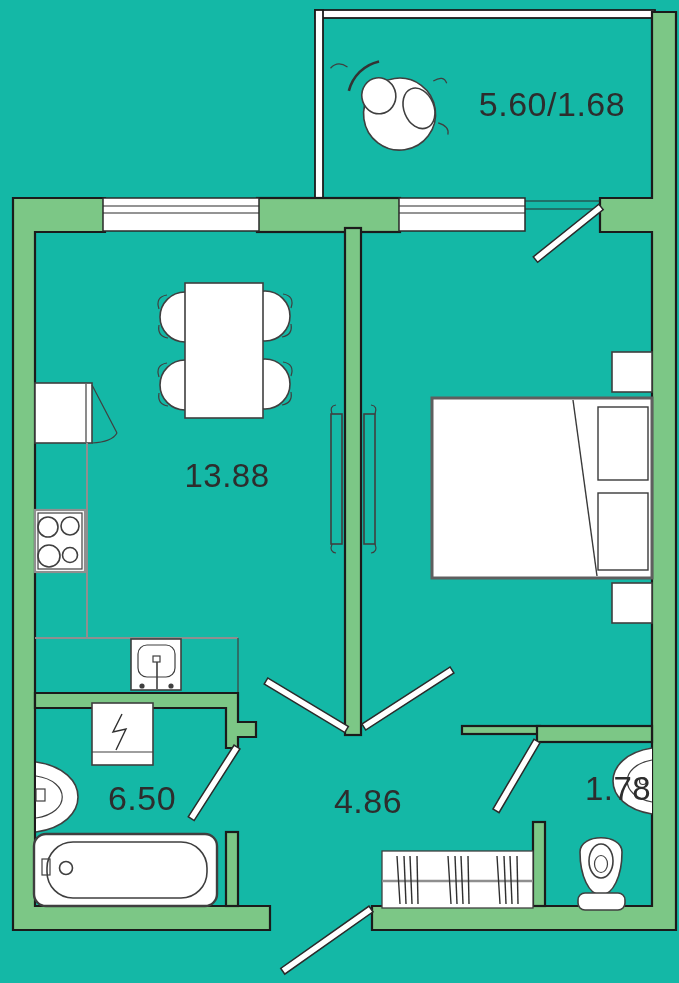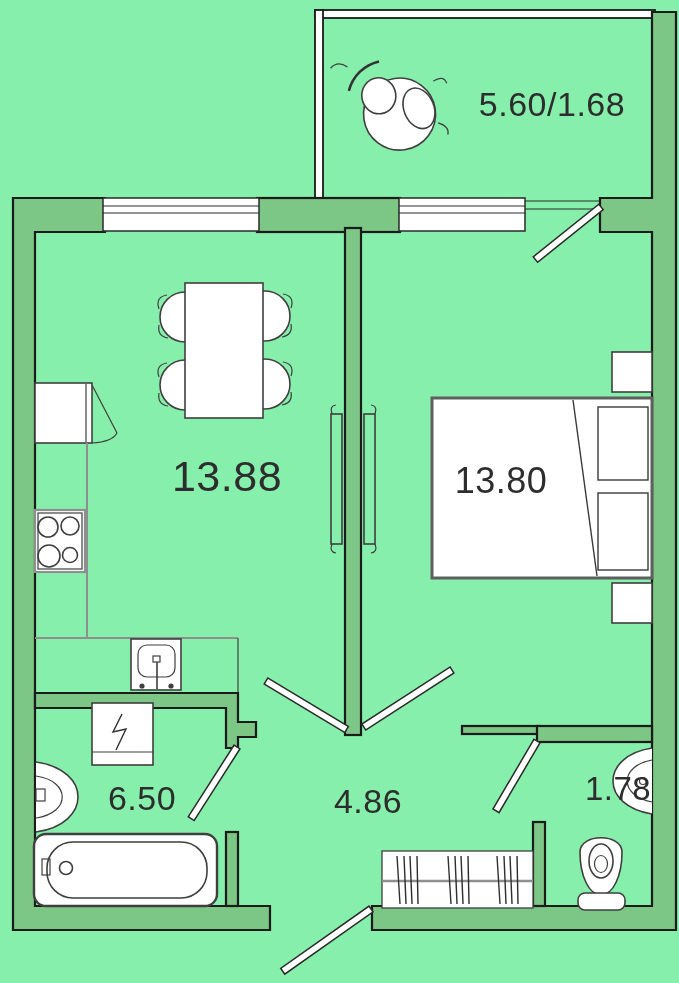--- a/index.html
+++ b/index.html
@@ -1,35 +1,35 @@
 <!DOCTYPE html>
 <html style="--wall-fill: #7cc786; --wall-outline: #1b1b1b; --furniture-stroke: #3f3f3f; --counter-stroke: #8f8f8f; --bed-stroke: #5f5f5f; --label-color: #2d2d2d;"><head>
 <meta charset="utf-8">
 <style>
   html,body{margin:0;padding:0;background:#ffffff;}
-  #plan{position:relative;width:679px;height:983px;background:#86efac;overflow:hidden;
+  #plan{position:relative;width:679px;height:983px;background:#14b8a6;overflow:hidden;
         font-family:"Liberation Sans", sans-serif;}
   #plan svg{position:absolute;left:0;top:0;}
   .wall{fill:var(--wall-fill);stroke:var(--wall-outline);stroke-width:2.2;stroke-linejoin:miter;}
   .thinwall{fill:#ffffff;stroke:var(--wall-outline);stroke-width:1.8;}
   .win{fill:#ffffff;stroke:#2a2a2a;stroke-width:1.5;}
   .winline{fill:none;stroke:#2a2a2a;stroke-width:1.1;}
   .door{fill:#ffffff;stroke:#2a2a2a;stroke-width:1.5;}
   .furn{fill:#ffffff;stroke:var(--furniture-stroke);stroke-width:1.6;}
   .furn-n{fill:none;stroke:var(--furniture-stroke);stroke-width:1.6;}
   .furn-thin{fill:none;stroke:var(--furniture-stroke);stroke-width:1.2;}
   .gray{fill:none;stroke:var(--counter-stroke);stroke-width:2;}
   .grayf{fill:#ffffff;stroke:var(--counter-stroke);stroke-width:2.2;}
   .bed{fill:#ffffff;stroke:var(--bed-stroke);stroke-width:3;}
   .bedline{fill:none;stroke:#3a3a3a;stroke-width:1.4;}
   .hatch{fill:none;stroke:#2f2f2f;stroke-width:1.4;}
   .backarc{fill:none;stroke:#333;stroke-width:2.6;}
   .area-label{position:absolute;transform:translate(-50%,-50%);color:var(--label-color);
       white-space:nowrap;letter-spacing:0.5px;}
-  .lbl-34{font-size:34px;} .lbl-36{font-size:36px;} .lbl-33{font-size:33px;margin-left:40px;} .lbl-35{font-size:43px;}
+  .lbl-34{font-size:34px;} .lbl-36{font-size:36px;} .lbl-33{font-size:33px;margin-left:40px;} .lbl-35{font-size:33px;}
 </style>
 </head>
 <body>
 
 <div id="plan">
 <svg width="679" height="983" viewBox="0 0 679 983">
 
   <g>
     <rect class="thinwall" x="315" y="10" width="340" height="8"></rect>
     <rect class="thinwall" x="315" y="10" width="8" height="190"></rect>
@@ -213,17 +213,16 @@
     <rect class="door" x="266" y="677.5" width="94" height="7" transform="rotate(31 266 681)"></rect>
     <rect class="door" x="452" y="666.5" width="105" height="7" transform="rotate(147.1 452 670)"></rect>
     <rect class="door" x="237" y="743.5" width="85" height="7" transform="rotate(122.6 237 747)"></rect>
     <rect class="door" x="537" y="737.5" width="81" height="7" transform="rotate(120.4 537 741)"></rect>
     <rect class="door" x="371" y="905.5" width="108" height="7" transform="rotate(144.8 371 909)"></rect>
   </g>
 </svg>
 
   <div class="area-label lbl-34" style="left:552px;top:104px">5.60/1.68</div>
   <div class="area-label lbl-35" style="left:227px;top:476px">13.88</div>
-  <div class="area-label lbl-36" style="left:501px;top:481px">13.80</div>
   <div class="area-label lbl-34" style="left:142px;top:798px">6.50</div>
   <div class="area-label lbl-34" style="left:368px;top:801px">4.86</div>
   <div class="area-label lbl-33" style="left:578px;top:789px">1.78</div>
 </div>
 
 </body></html>

